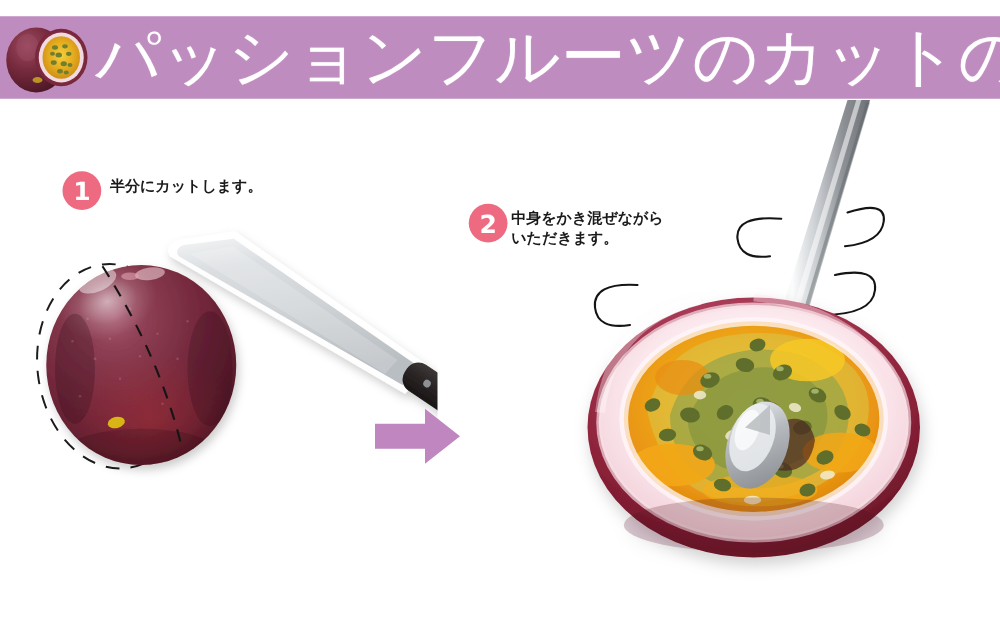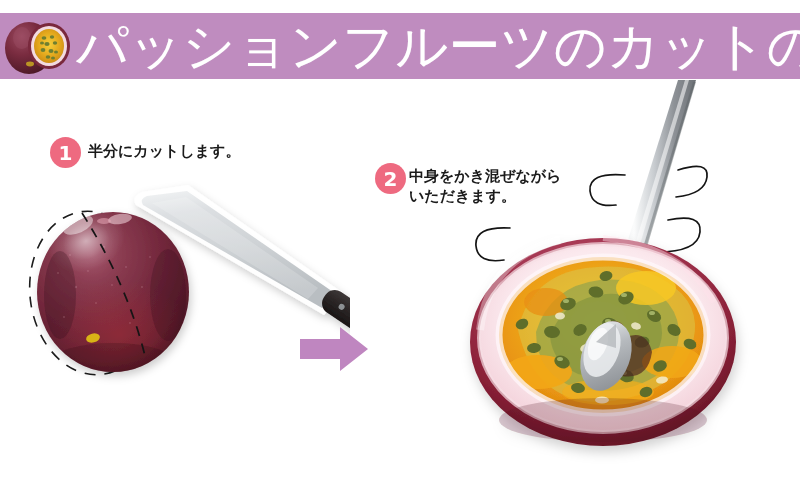--- a/index.html
+++ b/index.html
@@ -40,21 +40,21 @@
     color:#fff;font-size:20px;font-weight:700;
     display:flex;align-items:center;justify-content:center;
     font-family:"DejaVu Sans","Liberation Sans",sans-serif;
     line-height:1;
   }
   .badge-1{left:50px;top:137px;background:#ee6a80;}
   .badge-2{left:375px;top:163px;background:#ee6a80;}
   .caption{
     position:absolute;color:#1a1a1a;
     font-family:"DejaVu Sans","Liberation Sans",sans-serif;
-    font-size:15px;font-weight:600;line-height:1.35;
+    font-size:12px;font-weight:600;line-height:1.35;
     white-space:pre;
   }
   .caption-1{left:88px;top:141px;}
   .caption-2{left:409px;top:166px;}
 
   
   .arrow{position:absolute;left:300px;top:325px;width:68px;height:48px;}
 
   
   .left-scene{position:absolute;left:0px;top:175px;width:350px;height:230px;}

